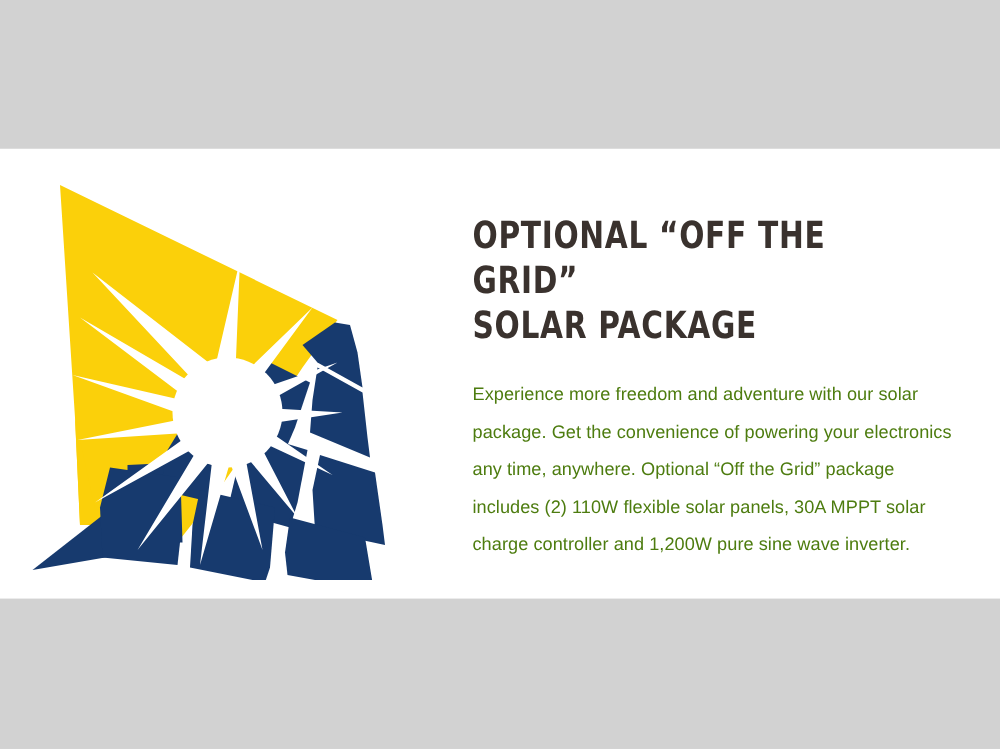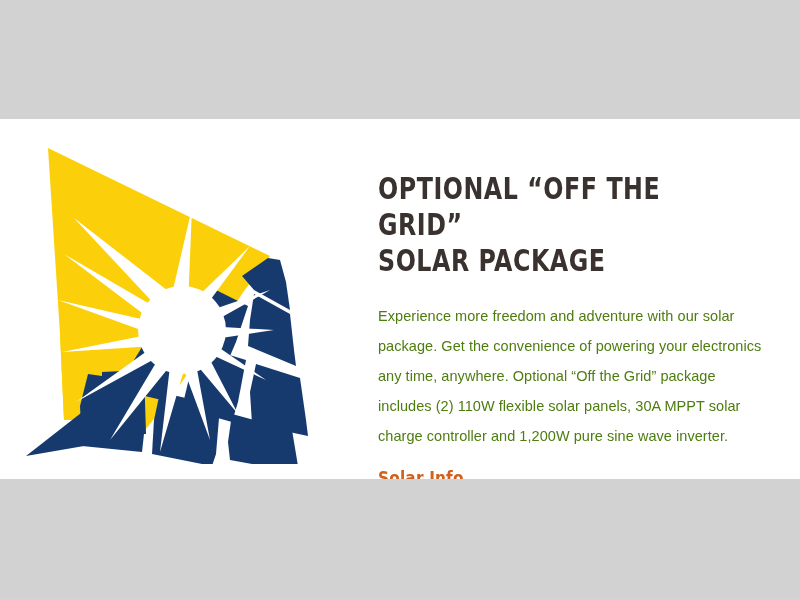--- a/index.html
+++ b/index.html
@@ -165,22 +165,19 @@
         </svg>
       </div>
     </div>
 
     <div class="text-col">
       <h2 class="headline">Optional “Off the Grid”
 Solar Package</h2>
 
       <p class="body-copy">Experience more freedom and adventure with our solar package. Get the convenience of powering your electronics any time, anywhere. Optional “Off the Grid” package includes (2) 110W flexible solar panels, 30A MPPT solar charge controller and 1,200W pure sine wave inverter.</p>
 
-      <div class="cta-row">
-        <a class="cta-link" href="#">Solar Info</a>
-      </div>
     </div>
 
   </div>
 
   <div class="band-bottom"></div>
 
 </div>
 
 </body></html>

